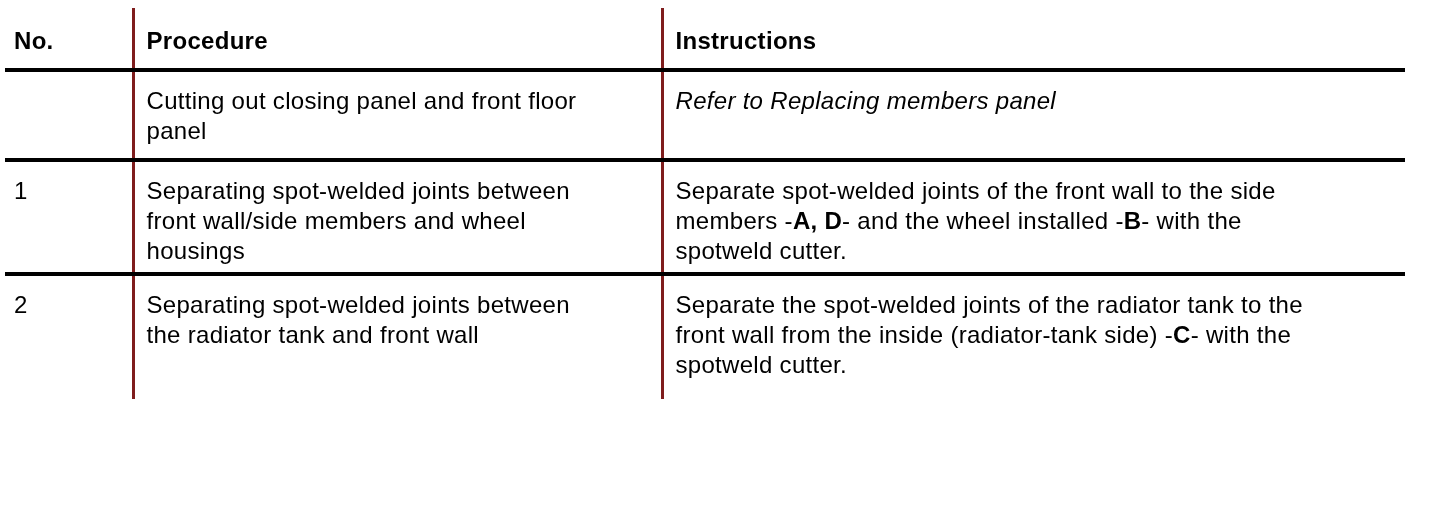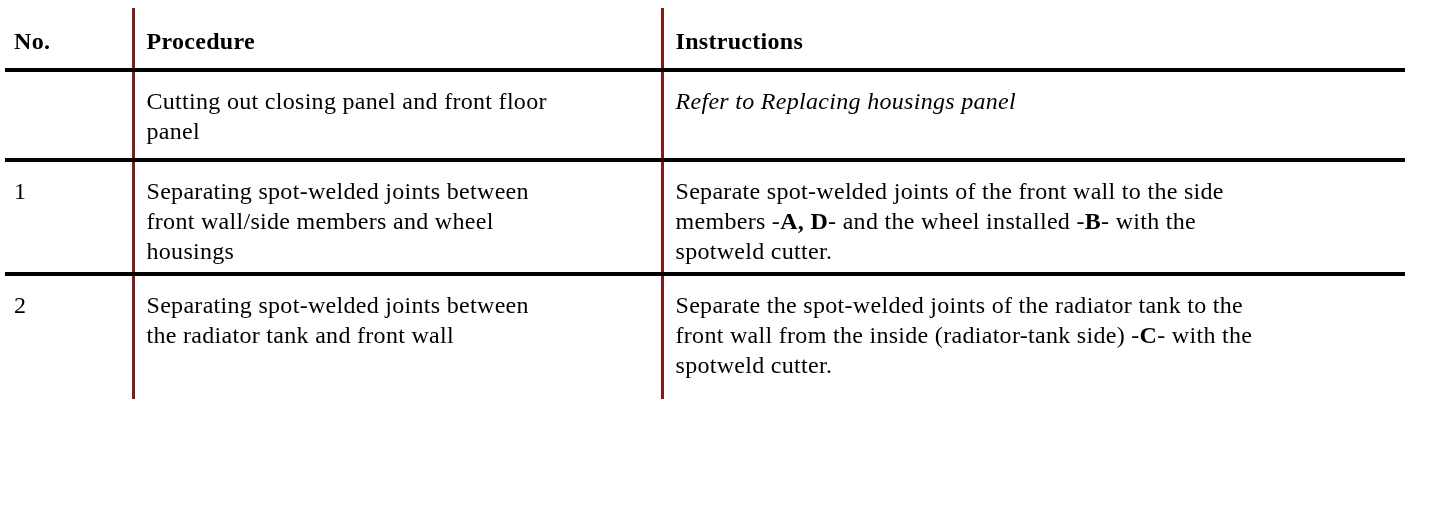--- a/index.html
+++ b/index.html
@@ -8,21 +8,21 @@
     background: #ffffff;
     width: 1440px;
     height: 508px;
     overflow: hidden;
   }
   .doc-canvas {
     position: relative;
     width: 1140px;
     height: 508px;
     background: #ffffff;
-    font-family: Liberation Serif, serif;
+    font-family: Liberation Sans, sans-serif;
     color: #000000;
   }
   table.proc-table {
     position: absolute;
     left: 5px;
     top: 8px;
     width: 1400px;
     border-collapse: collapse;
     table-layout: fixed;
     font-size: 24px;
@@ -79,21 +79,21 @@
         <th>No.</th>
         <th>Procedure</th>
         <th>Instructions</th>
       </tr>
     </thead>
     <tbody id="rows">
   <tr>
     <td></td>
     <td><span>Cutting out closing panel and front floor
 panel</span></td>
-    <td><span class="italic">Refer to </span><span class="italic">Replacing housings panel</span></td>
+    <td><span class="italic">Refer to </span><span class="italic">Replacing members panel</span></td>
   </tr>
 
 
   <tr>
     <td>1</td>
     <td><span>Separating spot-welded joints between
 front wall/side members and wheel
 housings</span></td>
     <td><span>Separate spot-welded joints of the front wall to the side
 members -</span><span class="bold">A, D</span><span>- and the wheel installed -</span><span class="bold">B</span><span>- with the

